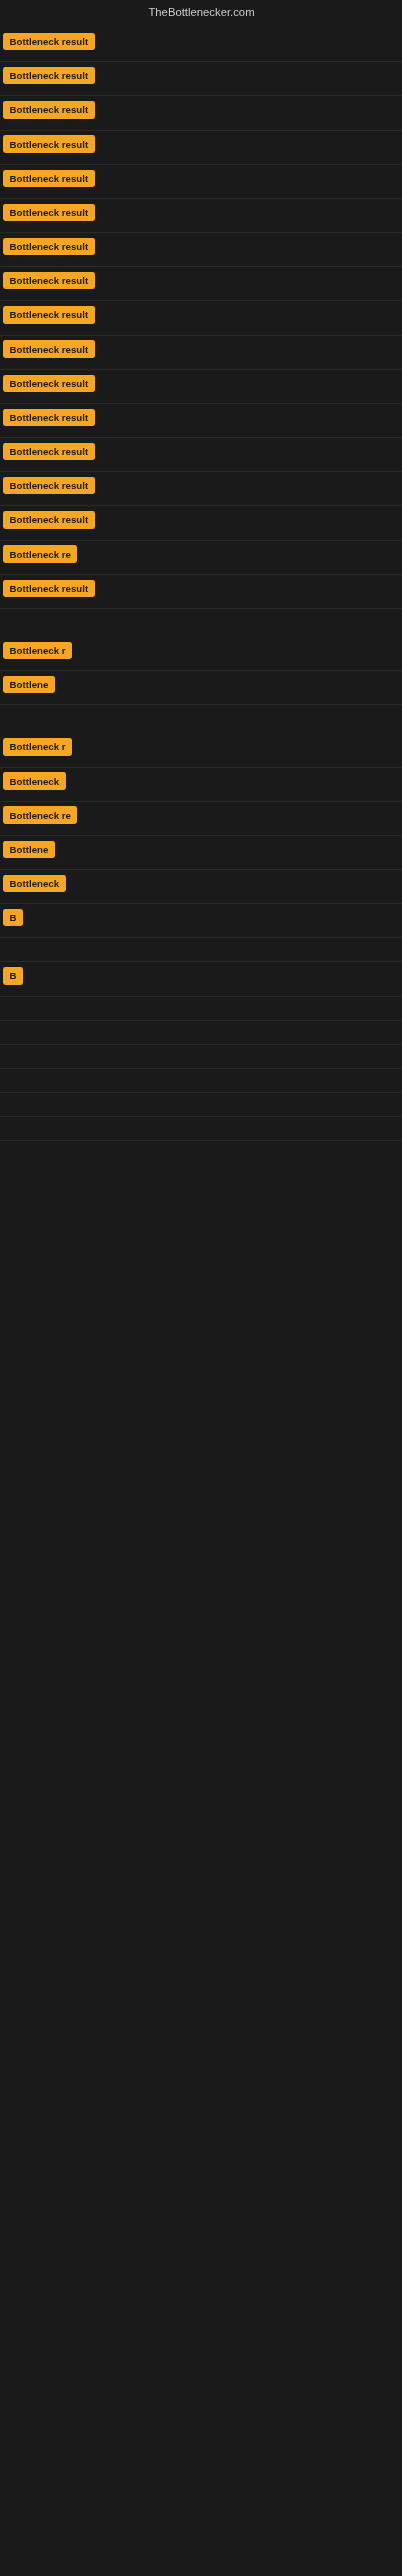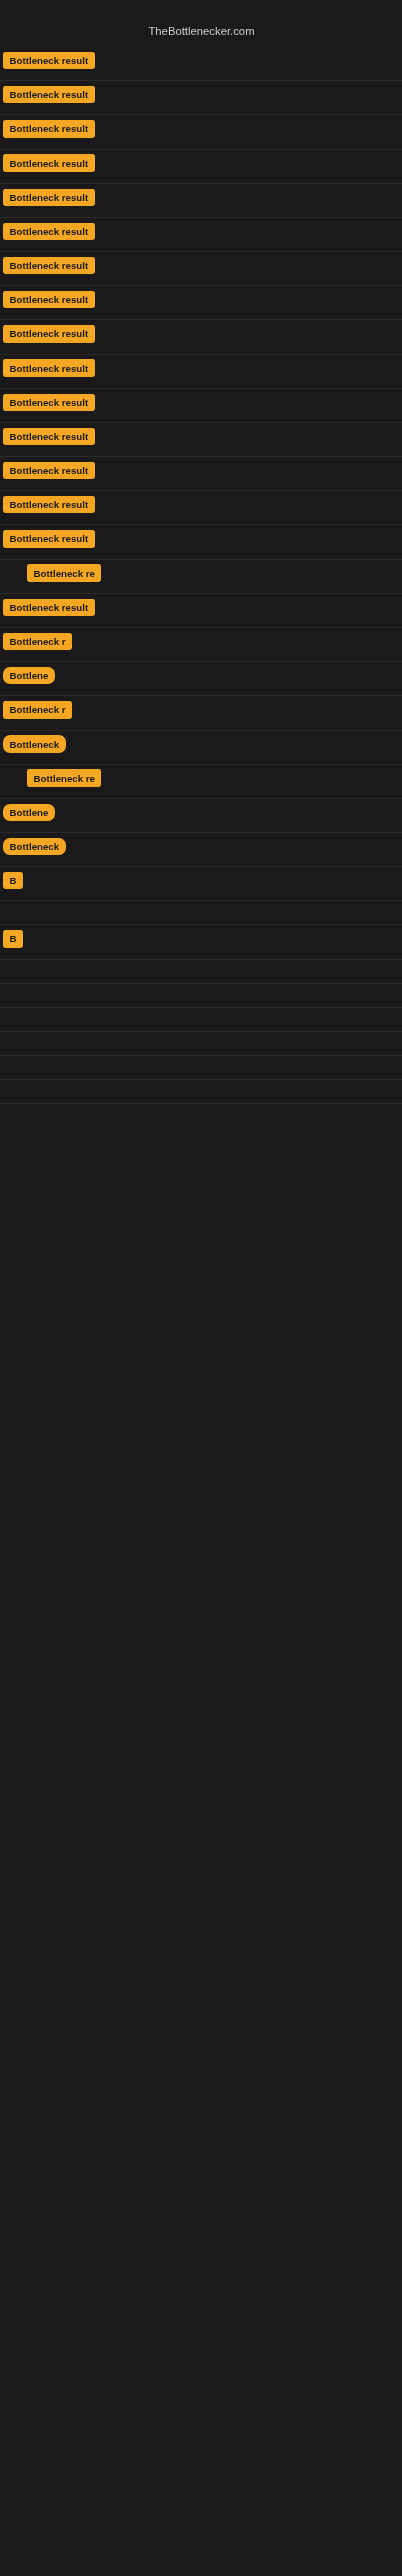--- a/index.html
+++ b/index.html
@@ -15,21 +15,20 @@
       font-family: Arial, sans-serif;
       position: relative;
     }
 
     .site-title {
       text-align: center;
       padding: 6.4px 0 9.7px 0;
       color: #cccccc;
       font-size: 11.3px;
       font-weight: normal;
-      margin-top: 19px;
     }
 
     .bottleneck-badge {
       display: inline-block;
       background-color: #f5a623;
       color: #1a1a1a;
       font-size: 9.7px;
       font-weight: bold;
       padding: 3.2px 6.4px;
       border-radius: 2.4px;
@@ -37,23 +36,23 @@
       overflow: hidden;
     }
 
     .section {
       padding: 4.8px 0 8px 3.2px;
       border-bottom: 0.8px solid #2a2a2a;
     }
 
     
     .w-full { max-width: 105px; text-align: center; }
-    .w-lg { max-width: 93px; margin-left: 24px; }
-    .w-md { max-width: 81px; }
-    .w-sm { max-width: 64px; border-radius: 7px; }
+    .w-lg { max-width: 93px; }
+    .w-md { max-width: 81px; margin-top: 28px; }
+    .w-sm { max-width: 64px; }
     .w-xs { max-width: 52px; }
     .w-xxxs { max-width: 28px; }
   </style>
 </head>
 <body>
 
 <div class="site-title">
   <span>TheBottlenecker.com</span>
 </div>
 

